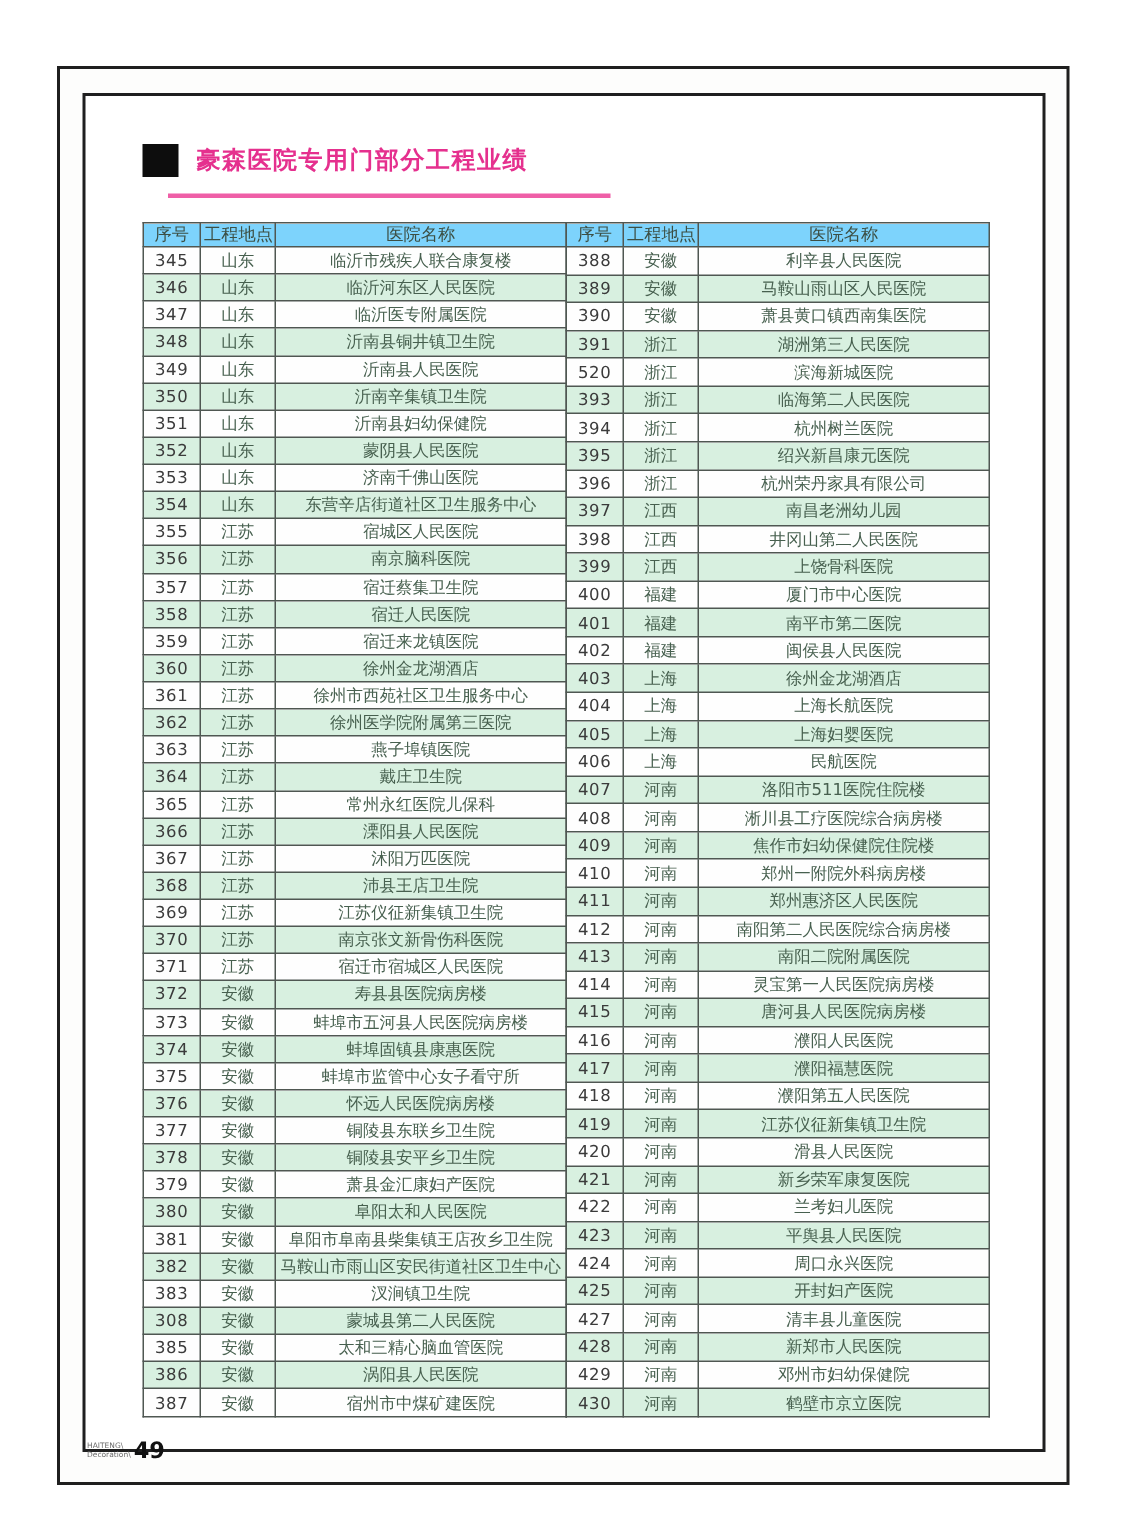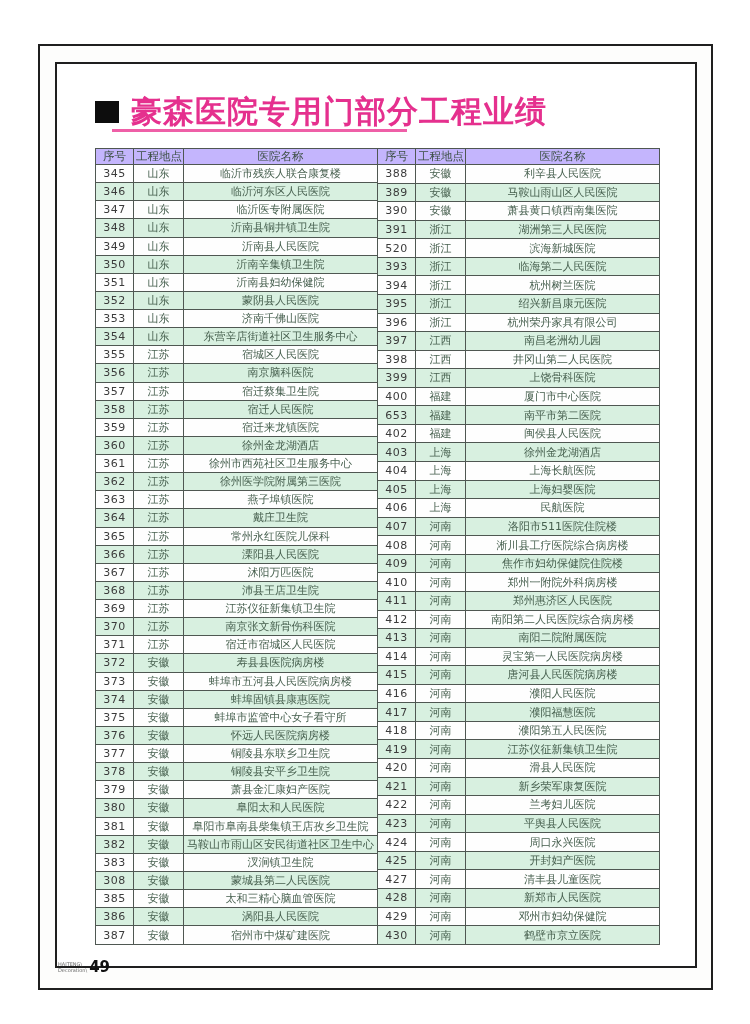--- a/index.html
+++ b/index.html
@@ -26,21 +26,21 @@
     position: absolute;
     left: 95px; top: 96px;
     display: flex; align-items: center;
   }
   .title-square {
     width: 24px; height: 22px;
     background: #0d0d0d;
     margin-right: 12px;
   }
   .page-title {
-    font-size: 31px;
+    font-size: 16px;
     font-weight: bold;
     color: #e5308e;
     letter-spacing: 1px;
     line-height: 1;
   }
   .title-underline {
     position: absolute;
     left: 112px; top: 129px;
     width: 295px; height: 3px;
     background: #ef5fa7;
@@ -63,21 +63,21 @@
     text-align: center;
     vertical-align: middle;
     padding: 0 2px;
     overflow: hidden;
     white-space: nowrap;
   }
   .perf-table col.c-num  { width: 38px; }
   .perf-table col.c-loc  { width: 50px; }
   .perf-table col.c-name { width: 194px; }
   .perf-table thead th {
-    background: #c4b5fd;
+    background: #7dd3fc;
     color: #3c4f44;
     font-weight: normal;
     font-size: 11.5px;
   }
   .perf-table tbody tr:nth-child(odd)  td { background: #fefefe; }
   .perf-table tbody tr:nth-child(even) td { background: #d8f0e0; }
   .perf-table td:first-child { color: #3b3b3b; letter-spacing: 0.5px; }
   .perf-table td { color: #47604f; }
   .footer-brand {
     position: absolute;
@@ -414,21 +414,21 @@
           <td>399</td>
           <td>江西</td>
           <td>上饶骨科医院</td>
         </tr>
         <tr>
           <td>400</td>
           <td>福建</td>
           <td>厦门市中心医院</td>
         </tr>
         <tr>
-          <td>653</td>
+          <td>401</td>
           <td>福建</td>
           <td>南平市第二医院</td>
         </tr>
         <tr>
           <td>402</td>
           <td>福建</td>
           <td>闽侯县人民医院</td>
         </tr>
         <tr>
           <td>403</td>

